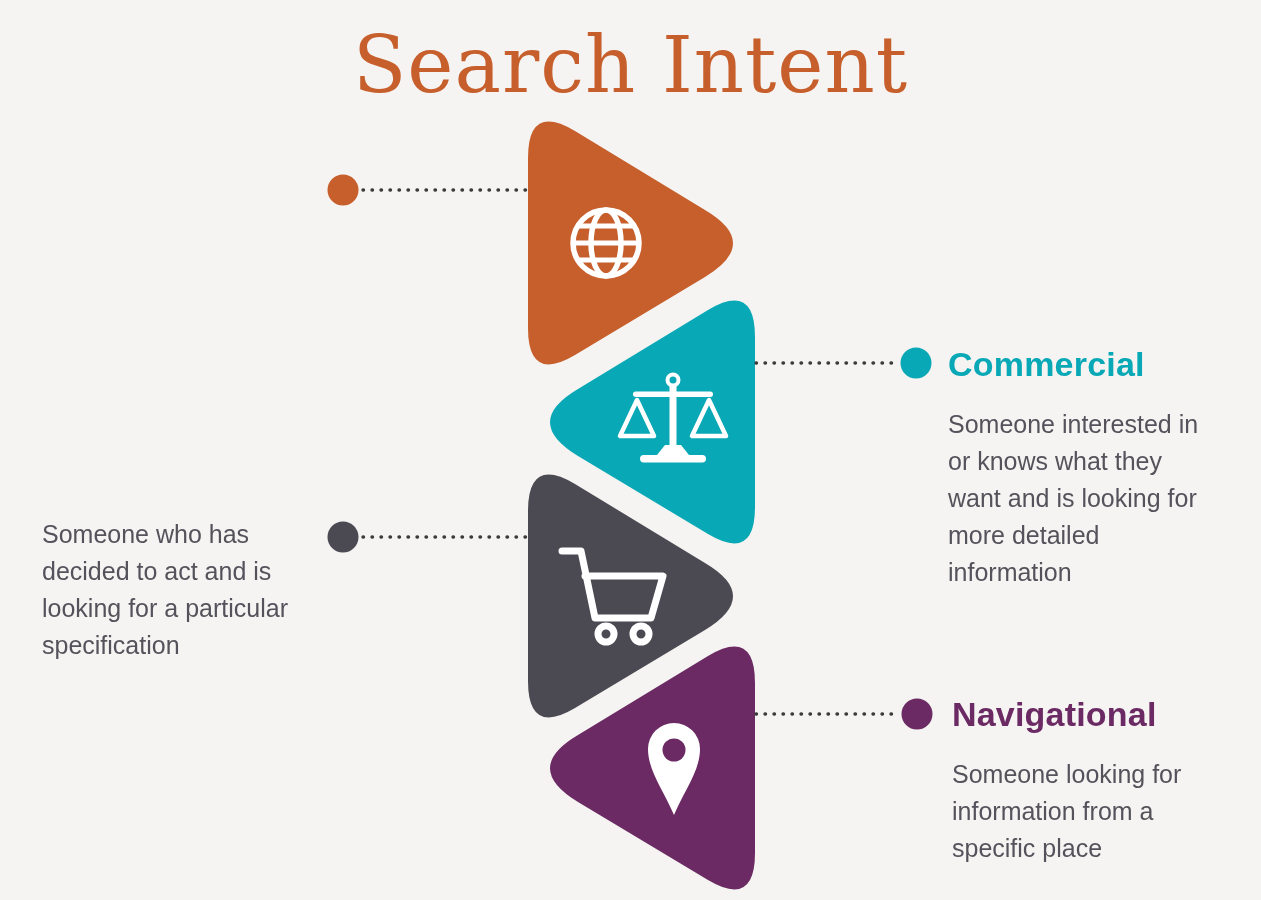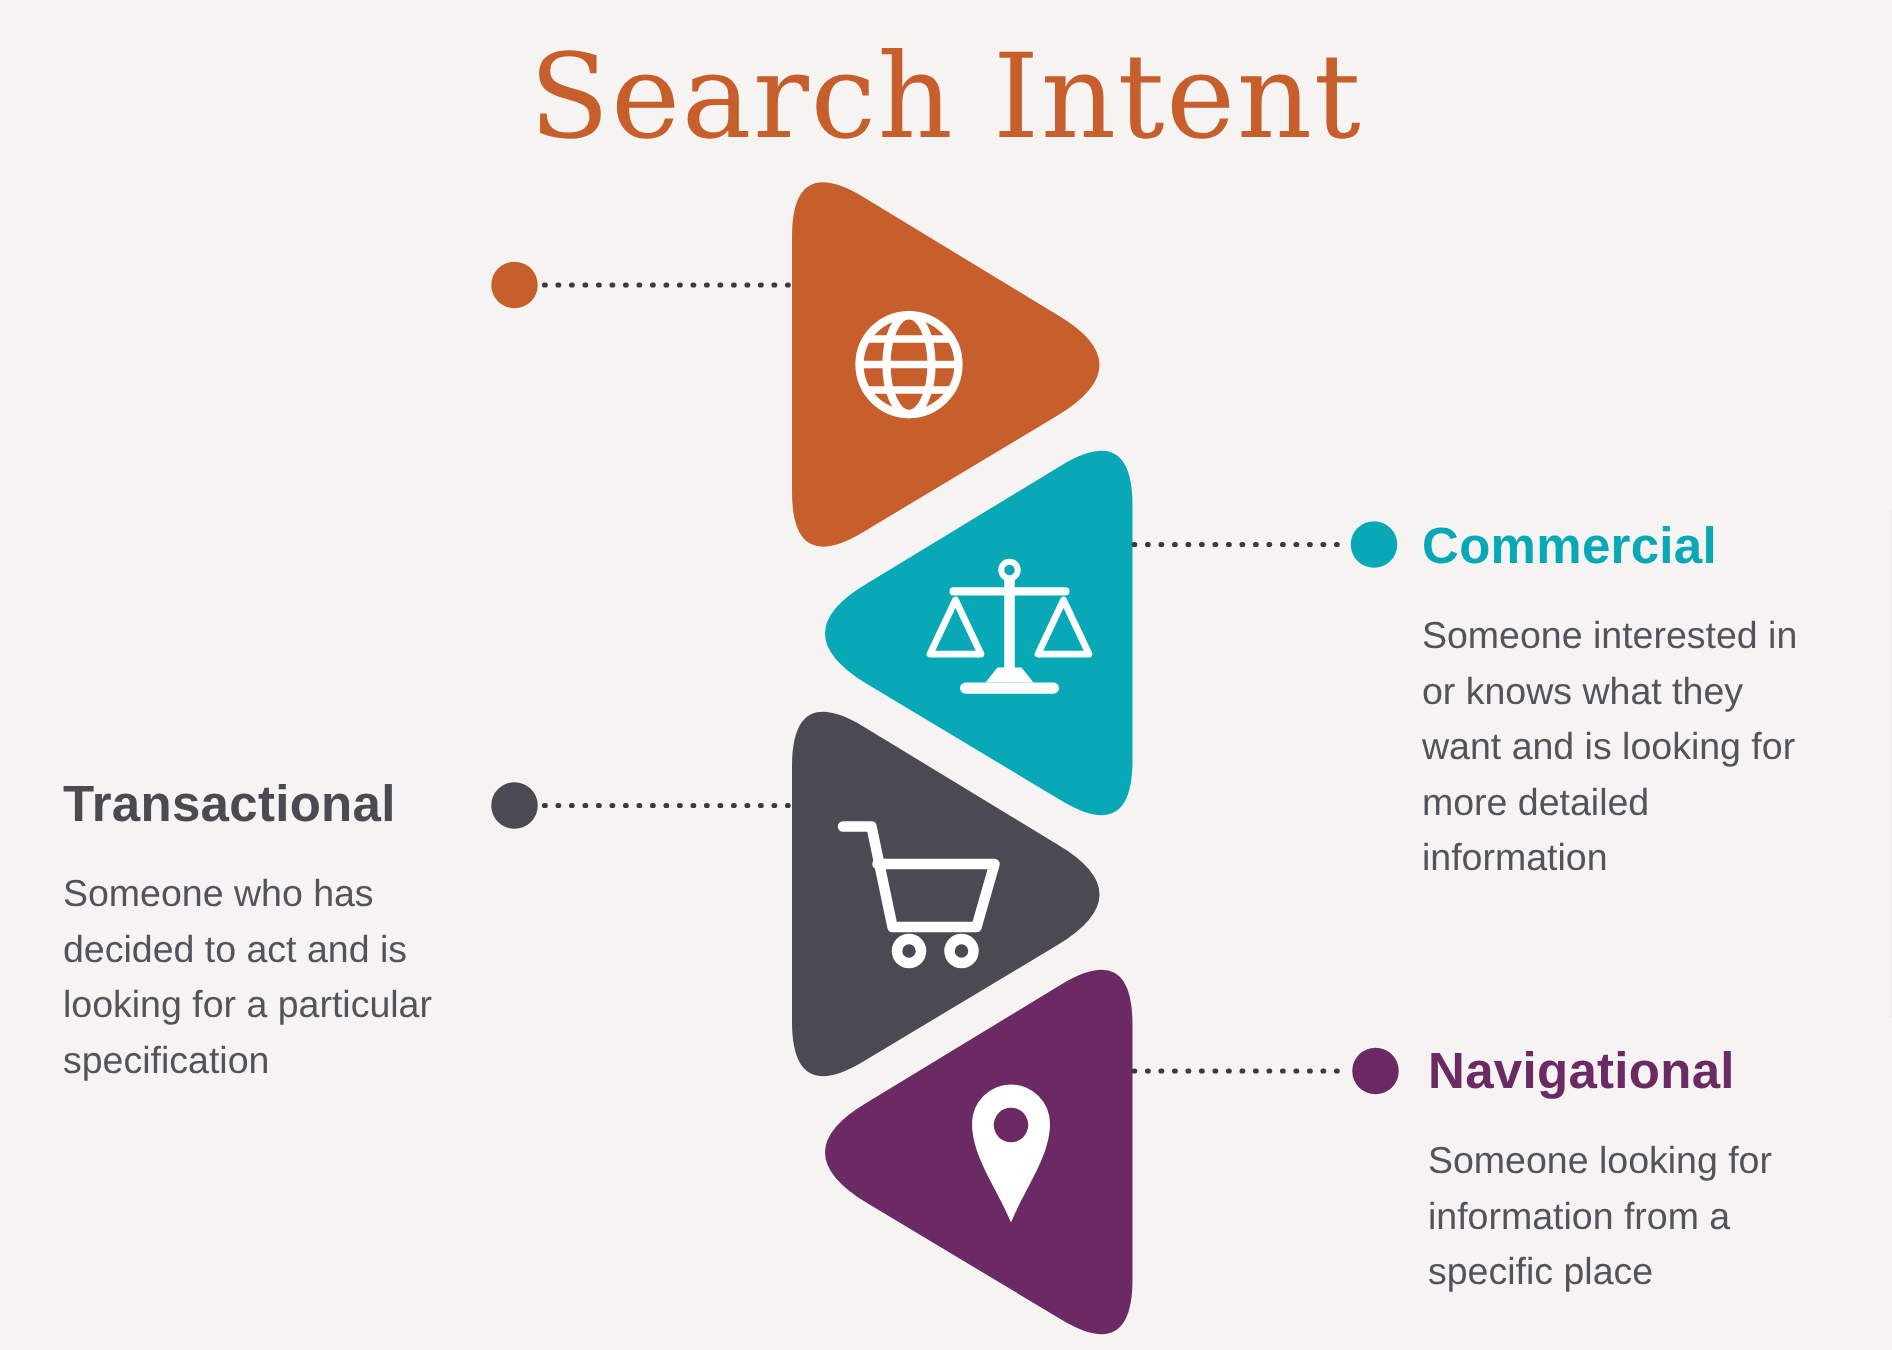--- a/index.html
+++ b/index.html
@@ -91,21 +91,20 @@
   <div class="label-block block-commercial">
     <h2 style="color: rgb(9, 168, 182);">Commercial</h2>
     <p>Someone interested in
 or knows what they
 want and is looking for
 more detailed
 information</p>
   </div>
 
   <div class="label-block block-transactional">
-    <h2 style="color: rgb(75, 74, 82);">Transactional</h2>
     <p>Someone who has
 decided to act and is
 looking for a particular
 specification</p>
   </div>
 
   <div class="label-block block-navigational">
     <h2 style="color: rgb(107, 42, 99);">Navigational</h2>
     <p>Someone looking for
 information from a

